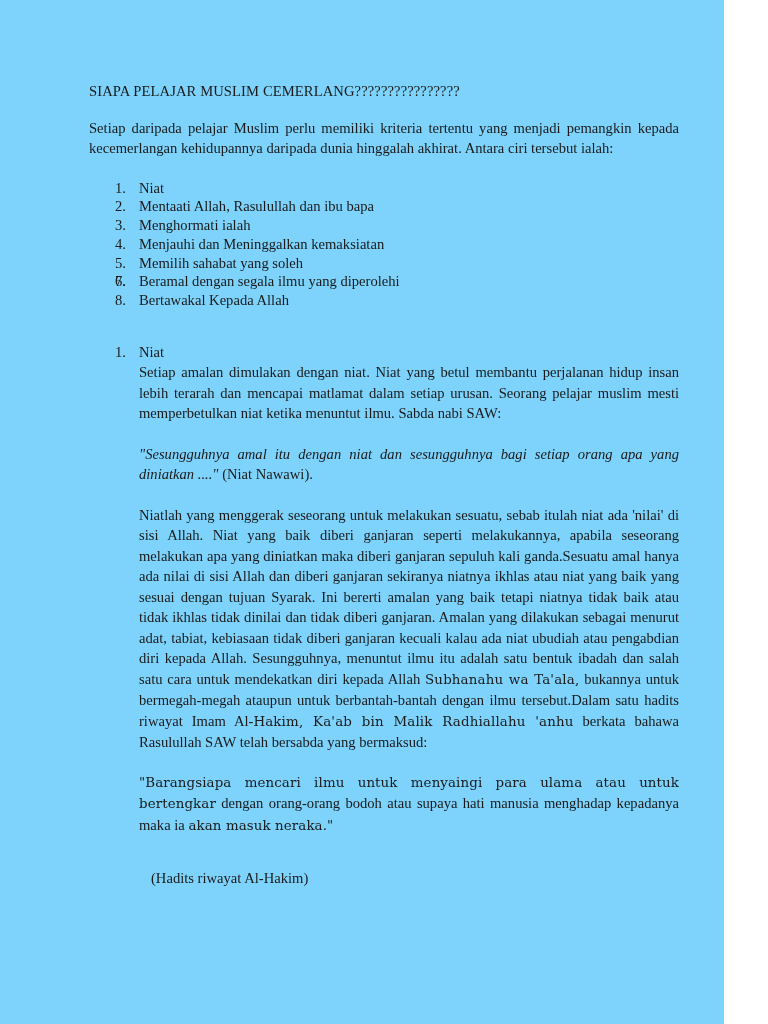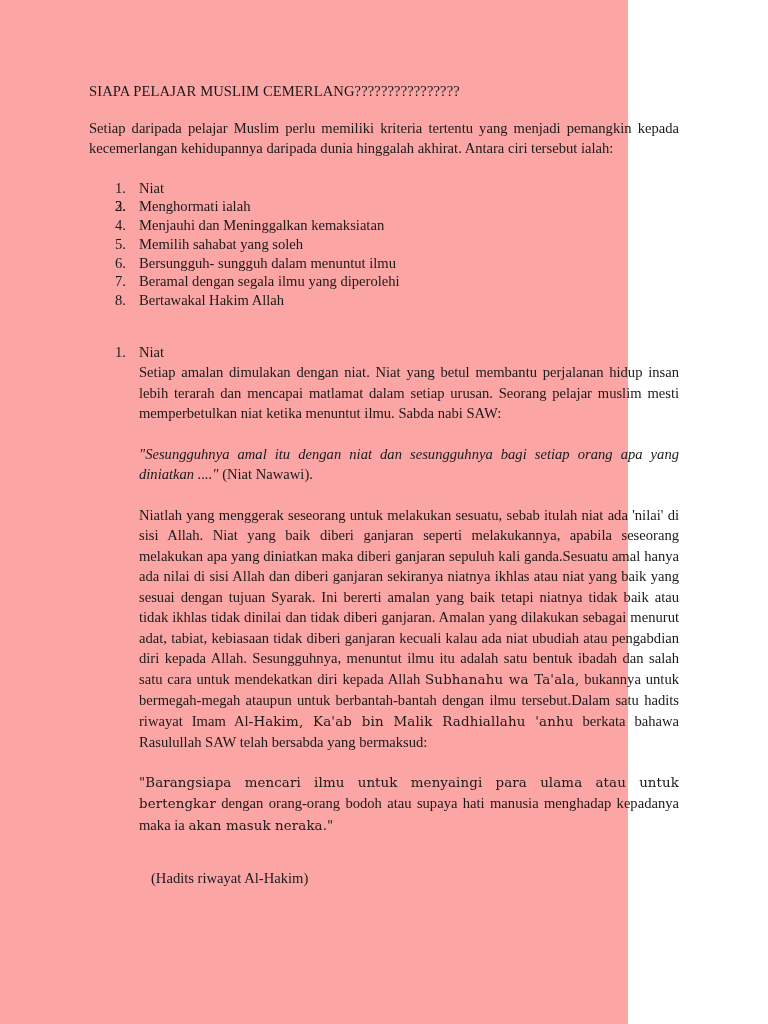--- a/index.html
+++ b/index.html
@@ -9,23 +9,23 @@
   }
   body {
     width: 768px;
     height: 1024px;
     overflow: hidden;
     font-family: "Liberation Serif", "DejaVu Serif", serif;
     color: #1a1a1a;
   }
   .page {
     position: relative;
-    width: 628px;
+    width: 724px;
     height: 1024px;
-    background: #fca5a5;
+    background: #7dd3fc;
     box-sizing: border-box;
   }
   .content {
     position: absolute;
     left: 89px;
     top: 82px;
     width: 590px;
   }
   .doc-title {
     font-size: 14.6px;
@@ -130,27 +130,27 @@
   <div class="content">
 
     <div class="doc-title">SIAPA PELAJAR MUSLIM CEMERLANG????????????????</div>
 
     <p class="para">Setiap daripada pelajar Muslim perlu memiliki kriteria tertentu yang menjadi pemangkin kepada kecemerlangan kehidupannya daripada dunia hinggalah akhirat. Antara ciri tersebut ialah:</p>
 
     <div class="para-spacer-sm"></div>
 
     <ol class="main-list">
       <li><span class="num">1.</span><span>Niat</span></li>
-      <li><span class="num">2.</span></li>
+      <li><span class="num">2.</span><span>Mentaati Allah, Rasulullah dan ibu bapa</span></li>
       <li><span class="num">3.</span><span>Menghormati ialah</span></li>
       <li><span class="num">4.</span><span>Menjauhi dan Meninggalkan  kemaksiatan</span></li>
       <li><span class="num">5.</span><span>Memilih sahabat yang soleh</span></li>
-      <li><span class="num">6.</span><span>Bersungguh- sungguh dalam menuntut ilmu</span></li>
+      <li><span class="num">6.</span></li>
       <li><span class="num">7.</span><span>Beramal dengan segala ilmu yang diperolehi</span></li>
-      <li><span class="num">8.</span><span>Bertawakal Hakim Allah</span></li>
+      <li><span class="num">8.</span><span>Bertawakal Kepada Allah</span></li>
     </ol>
 
     <div class="para-spacer-lg"></div>
 
     <div class="numbered-section">
       <span class="sec-num">1.</span>
       <p class="sec-head">Niat</p>
 
       <p class="body-para">Setiap amalan dimulakan dengan niat. Niat yang betul membantu perjalanan hidup insan lebih terarah dan mencapai matlamat dalam setiap urusan. Seorang pelajar muslim mesti memperbetulkan niat ketika menuntut ilmu. Sabda nabi SAW:</p>
 

